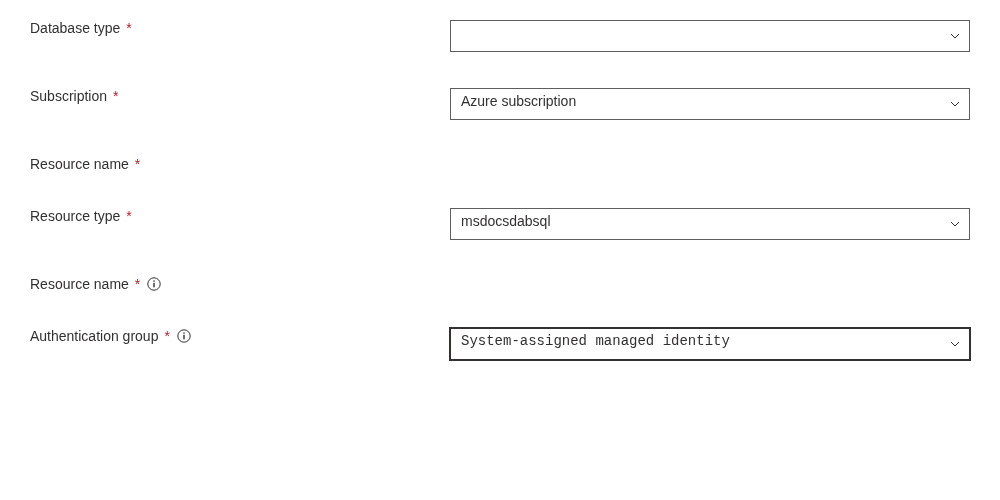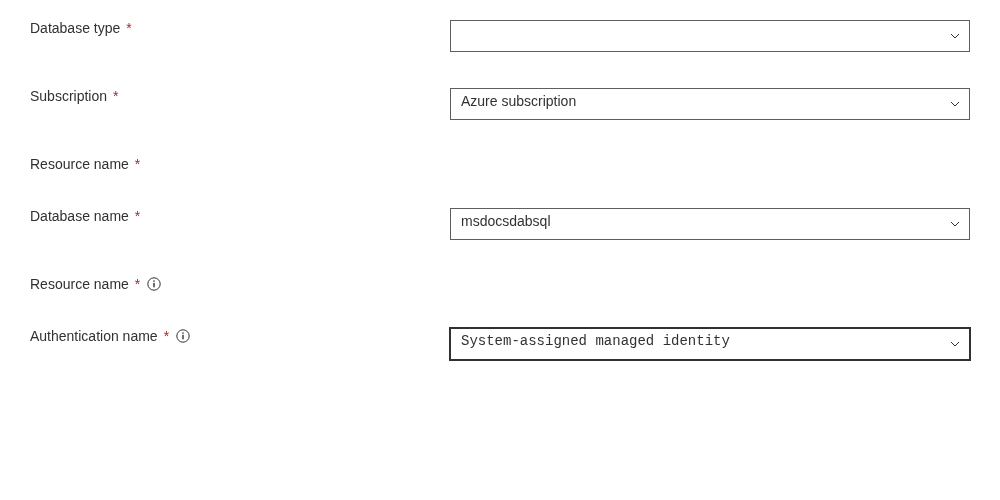--- a/index.html
+++ b/index.html
@@ -136,21 +136,21 @@
 
   <div class="form-row">
     <div class="label-col">
       <span class="label-text">Resource name</span>
       <span class="required">*</span>
     </div>
   </div>
 
   <div class="form-row">
     <div class="label-col">
-      <span class="label-text">Database name</span>
+      <span class="label-text">Resource type</span>
       <span class="required">*</span>
     </div>
     <div class="control-col">
       <div class="dropdown">
         <span class="dropdown-value">msdocsdabsql</span>
         <span class="chevron">
           <svg viewBox="0 0 12 12" fill="none">
               <path d="M2 4 L6 8 L10 4" stroke="currentColor" stroke-width="1"></path>
             </svg>
         </span>
@@ -167,21 +167,21 @@
           <circle cx="7" cy="7" r="6.2" stroke="currentColor" stroke-width="1"></circle>
           <circle cx="7" cy="4.1" r="0.8" fill="currentColor"></circle>
           <rect x="6.3" y="5.8" width="1.4" height="4.5" fill="currentColor"></rect>
         </svg>
       </span>
     </div>
   </div>
 
   <div class="form-row">
     <div class="label-col">
-      <span class="label-text">Authentication name</span>
+      <span class="label-text">Authentication group</span>
       <span class="required">*</span>
       <span class="info-icon">
         <svg viewBox="0 0 14 14" fill="none">
           <circle cx="7" cy="7" r="6.2" stroke="currentColor" stroke-width="1"></circle>
           <circle cx="7" cy="4.1" r="0.8" fill="currentColor"></circle>
           <rect x="6.3" y="5.8" width="1.4" height="4.5" fill="currentColor"></rect>
         </svg>
       </span>
     </div>
     <div class="control-col">

